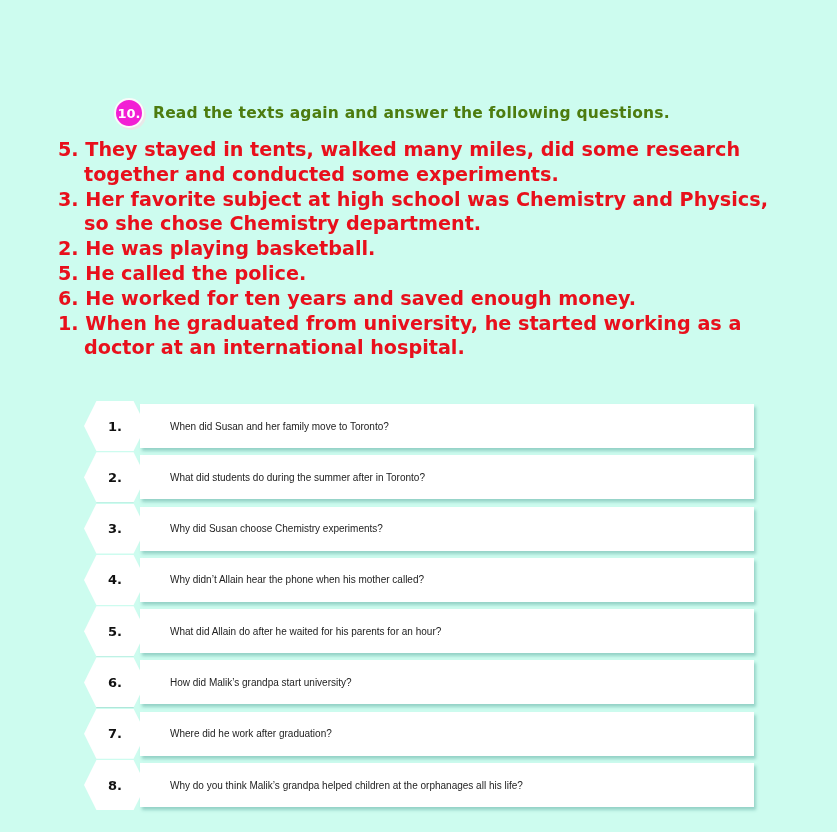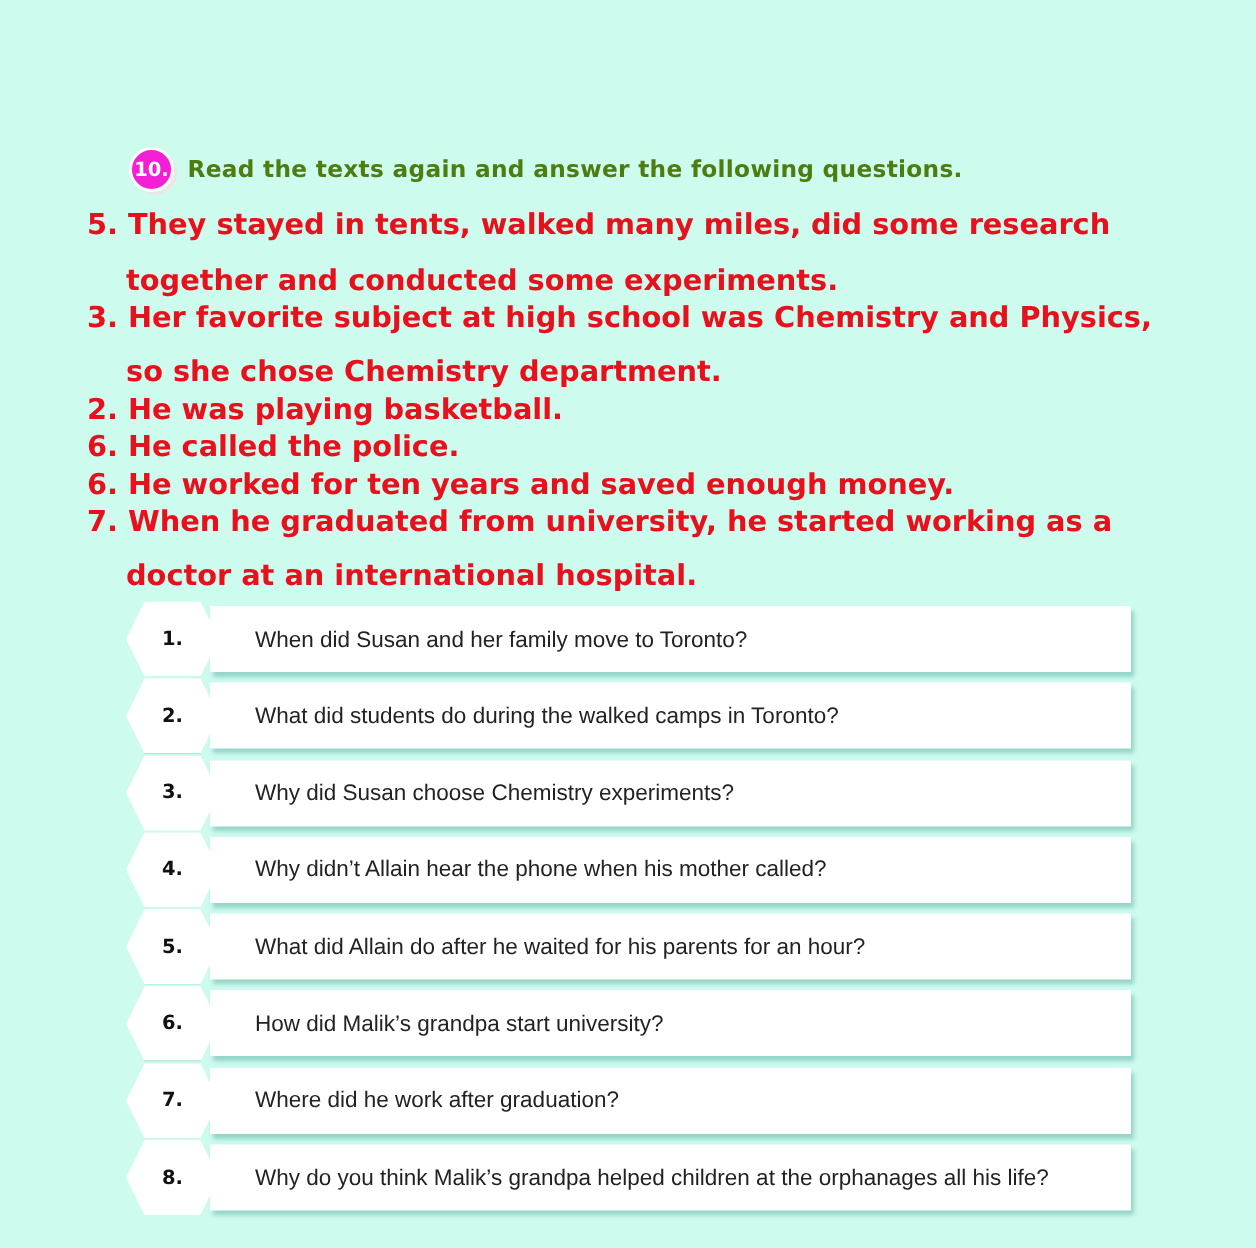--- a/index.html
+++ b/index.html
@@ -1,61 +1,61 @@
 <!DOCTYPE html>
 <html><head>
 <meta charset="utf-8">
 <style>
   html, body { margin:0; padding:0; }
   body { width:837px; height:832px; background:#cdfcef; position:relative; overflow:hidden; font-family:"DejaVu Sans", sans-serif; }
   .instr { position:absolute; left:86px; top:98px; display:flex; align-items:center; }
-  .badge { width:30px; height:30px; border-radius:50%; background:#f21fd4; color:#fff; font-family:"DejaVu Sans", sans-serif; font-weight:bold; font-size:13px; display:flex; align-items:center; justify-content:center; box-shadow:2px 2px 0 #e8e8e8; border:2px solid #fafafa; box-sizing:border-box; }
+  .badge { width:30px; height:30px; border-radius:50%; background:#f21fd4; color:#fff; font-family:"DejaVu Sans", sans-serif; font-weight:bold; font-size:13px; display:flex; align-items:center; justify-content:center; box-shadow:2px 2px 0 #e8e8e8; border:2px solid #fafafa; box-sizing:border-box;margin-left:28px; }
   .instr-text { margin-left:9px; font-size:15.5px; font-weight:bold; color:#4d7c0f; letter-spacing:0.2px; }
   .answers { position:absolute; left:58px; top:138px; color:#e8101c; font-family:"DejaVu Sans", sans-serif; font-weight:bold; font-size:19.2px; line-height:24.8px; }
   .answers .line { white-space:nowrap; }
-  .answers .indent { padding-left:26px;margin-top:12px; }
+  .answers .indent { padding-left:26px; }
   .qlist { position:absolute; left:84px; top:404px; }
   .qrow { position:relative; height:44px; margin-bottom:7.3px; }
   .qbar { position:absolute; left:56px; top:0; width:614px; height:44px; background:#fff; box-shadow:2px 3px 3px rgba(80,160,150,0.45); }
   .qhex { position:absolute; left:0; top:-3px; width:62px; height:50px; background:#fff; clip-path:polygon(20% 0,80% 0,100% 50%,80% 100%,20% 100%,0 50%); filter:drop-shadow(1px 2px 1px rgba(80,160,150,0.5)); }
   .qnum { position:absolute; left:0; top:0; width:62px; height:44px; display:flex; align-items:center; justify-content:center; font-weight:bold; font-size:13px; color:#111; }
-  .qtext { position:absolute; left:86px; top:0; height:44px; display:flex; align-items:center; font-family:"Liberation Sans", sans-serif; font-size:15px; color:#222; white-space:nowrap; }
+  .qtext { position:absolute; left:86px; top:0; height:44px; display:flex; align-items:center; font-family:"Liberation Sans", sans-serif; font-size:10px; color:#222; white-space:nowrap; }
 </style>
 </head>
 <body>
 
 <div class="instr">
   <div class="badge">10.</div>
   <div class="instr-text">Read the texts again and answer the following questions.</div>
 </div>
 
 <div class="answers">
   <div class="line">5. They stayed in tents, walked many miles, did some research</div>
   <div class="line indent">together and conducted some experiments.</div>
   <div class="line">3. Her favorite subject at high school was Chemistry and Physics,</div>
   <div class="line indent">so she chose Chemistry department.</div>
   <div class="line">2. He was playing basketball.</div>
-  <div class="line">6. He called the police.</div>
+  <div class="line">5. He called the police.</div>
   <div class="line">6. He worked for ten years and saved enough money.</div>
-  <div class="line">7. When he graduated from university, he started working as a</div>
+  <div class="line">1. When he graduated from university, he started working as a</div>
   <div class="line indent">doctor at an international hospital.</div>
 </div>
 
 <div class="qlist">
   <div class="qrow">
     <div class="qbar"></div>
     <div class="qhex"></div>
     <div class="qnum">1.</div>
     <div class="qtext">When did Susan and her family move to Toronto?</div>
   </div>
   <div class="qrow">
     <div class="qbar"></div>
     <div class="qhex"></div>
     <div class="qnum">2.</div>
-    <div class="qtext">What did students do during the walked camps in Toronto?</div>
+    <div class="qtext">What did students do during the summer after in Toronto?</div>
   </div>
   <div class="qrow">
     <div class="qbar"></div>
     <div class="qhex"></div>
     <div class="qnum">3.</div>
     <div class="qtext">Why did Susan choose Chemistry experiments?</div>
   </div>
   <div class="qrow">
     <div class="qbar"></div>
     <div class="qhex"></div>

